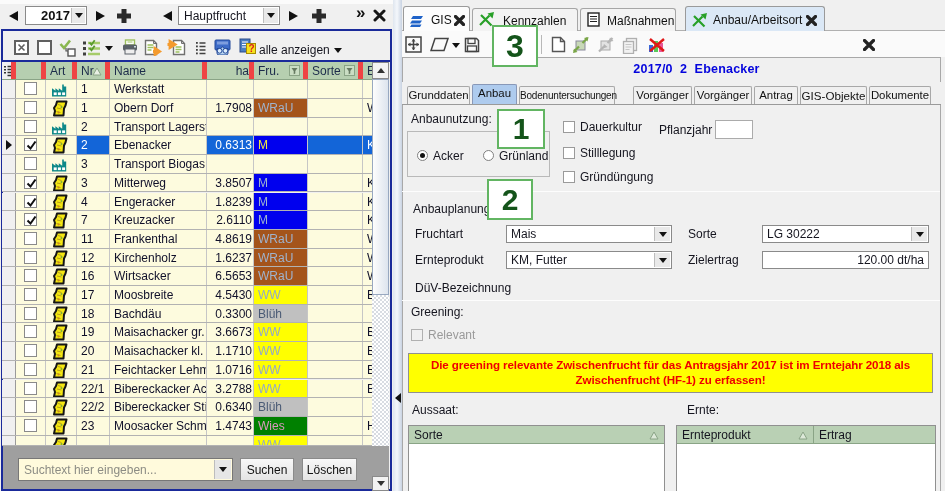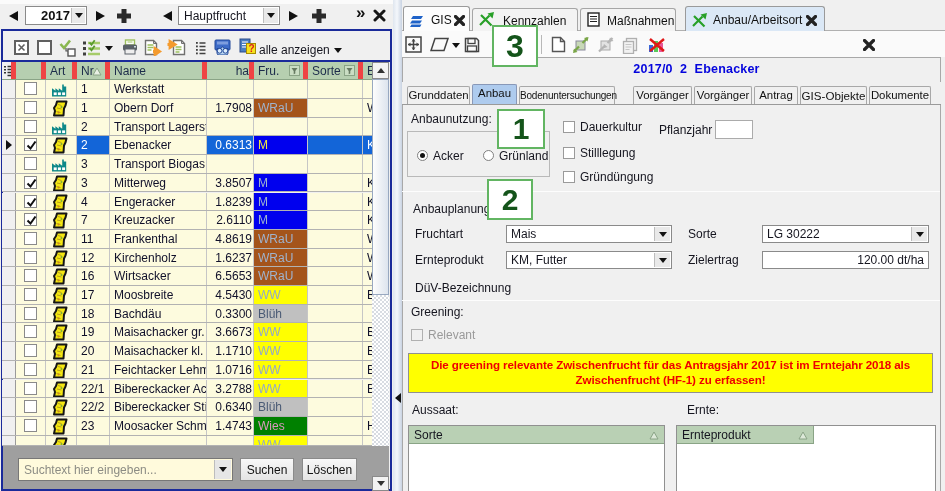--- a/index.html
+++ b/index.html
@@ -766,12 +766,13 @@
 <div class="lbl" style="left:412px;top:403px">Aussaat:</div>
 <div class="lbl" style="left:687px;top:403px">Ernte:</div>
 <div class="abs" style="left:408px;top:425px;width:257px;height:66px;background:#fff;border:1px solid #909090;border-bottom:none"></div>
 <div class="abs" style="left:409px;top:426px;width:255px;height:18px;background:#b9d0b4;border-bottom:1px solid #8aa486;font-size:12px;color:#15151f;padding:2px 0 0 5px">Sorte<svg width="10" height="9" style="position:absolute;right:5px;top:5px">
         <path d="M5 1 L9 8 L1 8 Z" fill="#dce8d8" stroke="#8aa486"></path>
       </svg></div>
 <div class="abs" style="left:676px;top:425px;width:260px;height:66px;background:#fff;border:1px solid #909090;border-bottom:none"></div>
 <div class="abs" style="left:677px;top:426px;width:137px;height:18px;background:#b9d0b4;border-bottom:1px solid #8aa486;border-right:1px solid #8aa486;font-size:12px;color:#15151f;padding:2px 0 0 5px">Ernteprodukt<svg width="10" height="9" style="position:absolute;right:5px;top:5px">
         <path d="M5 1 L9 8 L1 8 Z" fill="#dce8d8" stroke="#8aa486"></path>
       </svg></div>
+<div class="abs" style="left:814px;top:426px;width:121px;height:18px;background:#b9d0b4;border-bottom:1px solid #8aa486;font-size:12px;color:#15151f;padding:2px 0 0 5px">Ertrag</div>
 </div>
 </body></html>

